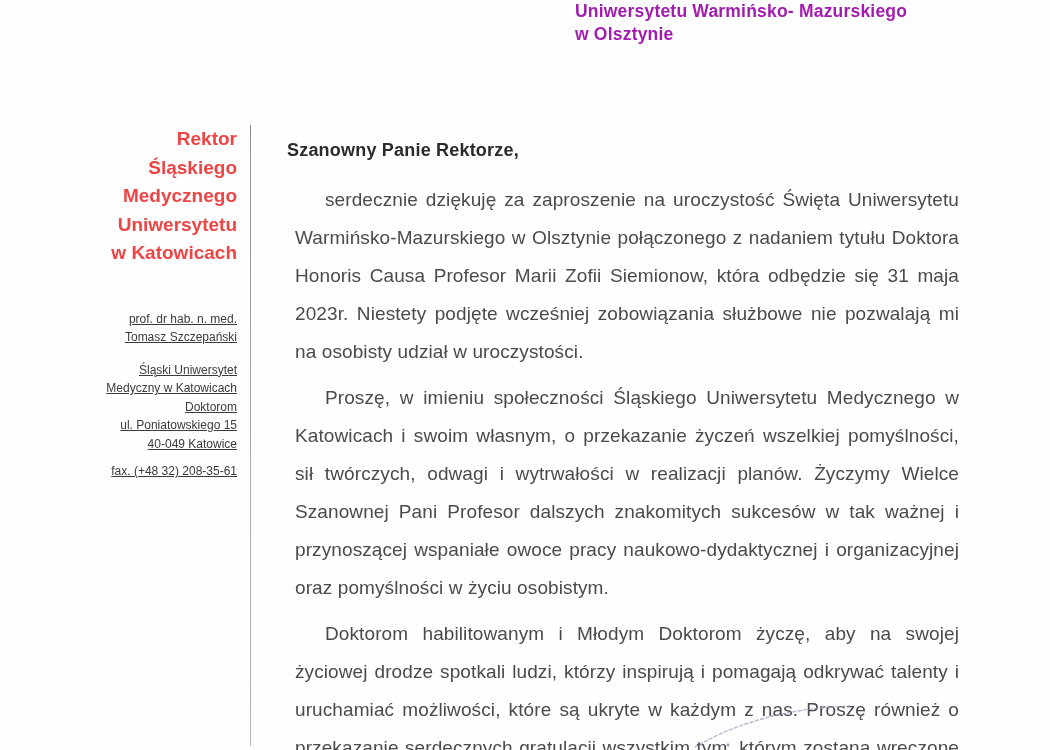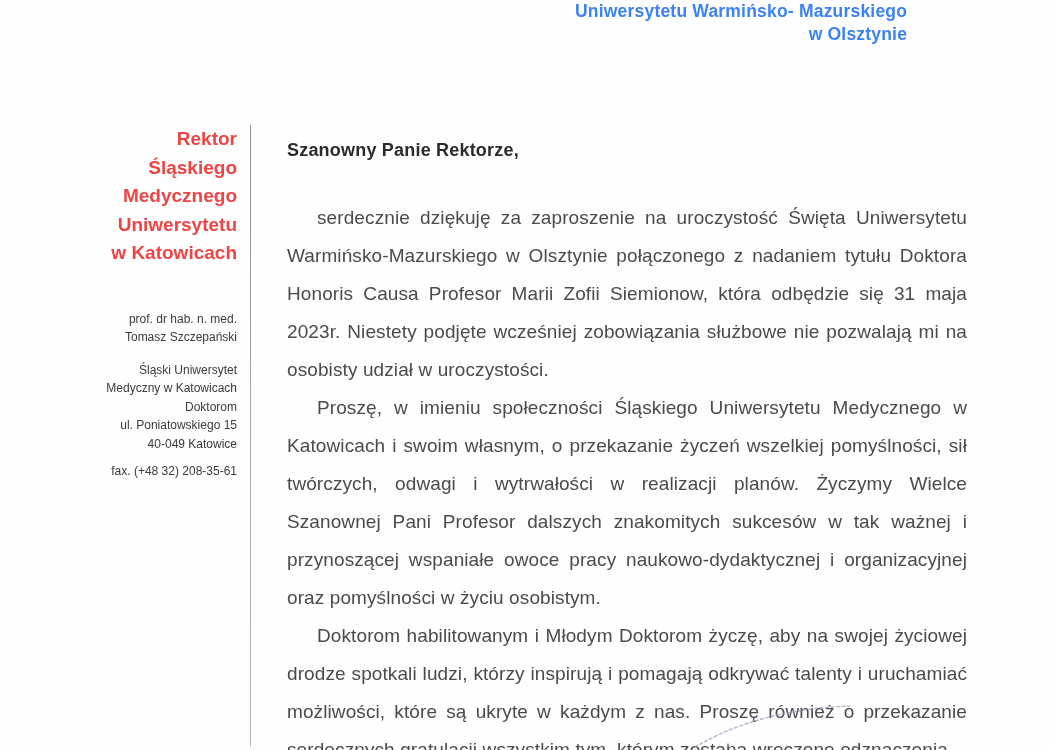--- a/index.html
+++ b/index.html
@@ -17,24 +17,23 @@
     -webkit-font-smoothing: antialiased;
   }
 
   
   .addressee {
     position: absolute;
     left: 575px;
     top: 0px;
     font-size: 17.5px;
     font-weight: 700;
-    color: #3b82f6;
+    color: #a21caf;
     line-height: 23px;
     letter-spacing: 0.2px;
-    text-align: right;
   }
 
   
   .sender {
     position: absolute;
     left: 0;
     top: 125px;
     width: 237px;
     text-align: right;
     color: #2f2f33;
@@ -43,20 +42,21 @@
     font-size: 19px;
     font-weight: 700;
     line-height: 28.5px;
     color: #ef4444;
   }
   .sender .small {
     font-size: 12px;
     line-height: 18.5px;
     color: #3a3a3f;
     font-weight: 400;
+    text-decoration: underline;
   }
   .sender .gap-lg { height: 42px; }
   .sender .gap-md { height: 14px; }
   .sender .gap-sm { height: 9px; }
 
   
   .divider {
     position: absolute;
     left: 250px;
     top: 125px;
@@ -69,25 +69,25 @@
   .letter {
     position: absolute;
     left: 287px;
     top: 140px;
     width: 680px;
   }
   .salutation {
     font-size: 18px;
     font-weight: 700;
     color: #2b2b2f;
-    margin: 0 0 38px 0;
+    margin: 0 0 20px 0;
     letter-spacing: 0.2px;
   }
   .letter p {
-    margin: 0;
+    margin: 8px;
     font-size: 19px;
     line-height: 38px;
     color: #4a4a4f;
     text-align: justify;
     text-indent: 30px;
     letter-spacing: 0.1px;
     font-weight: 400;
   }
 
   

